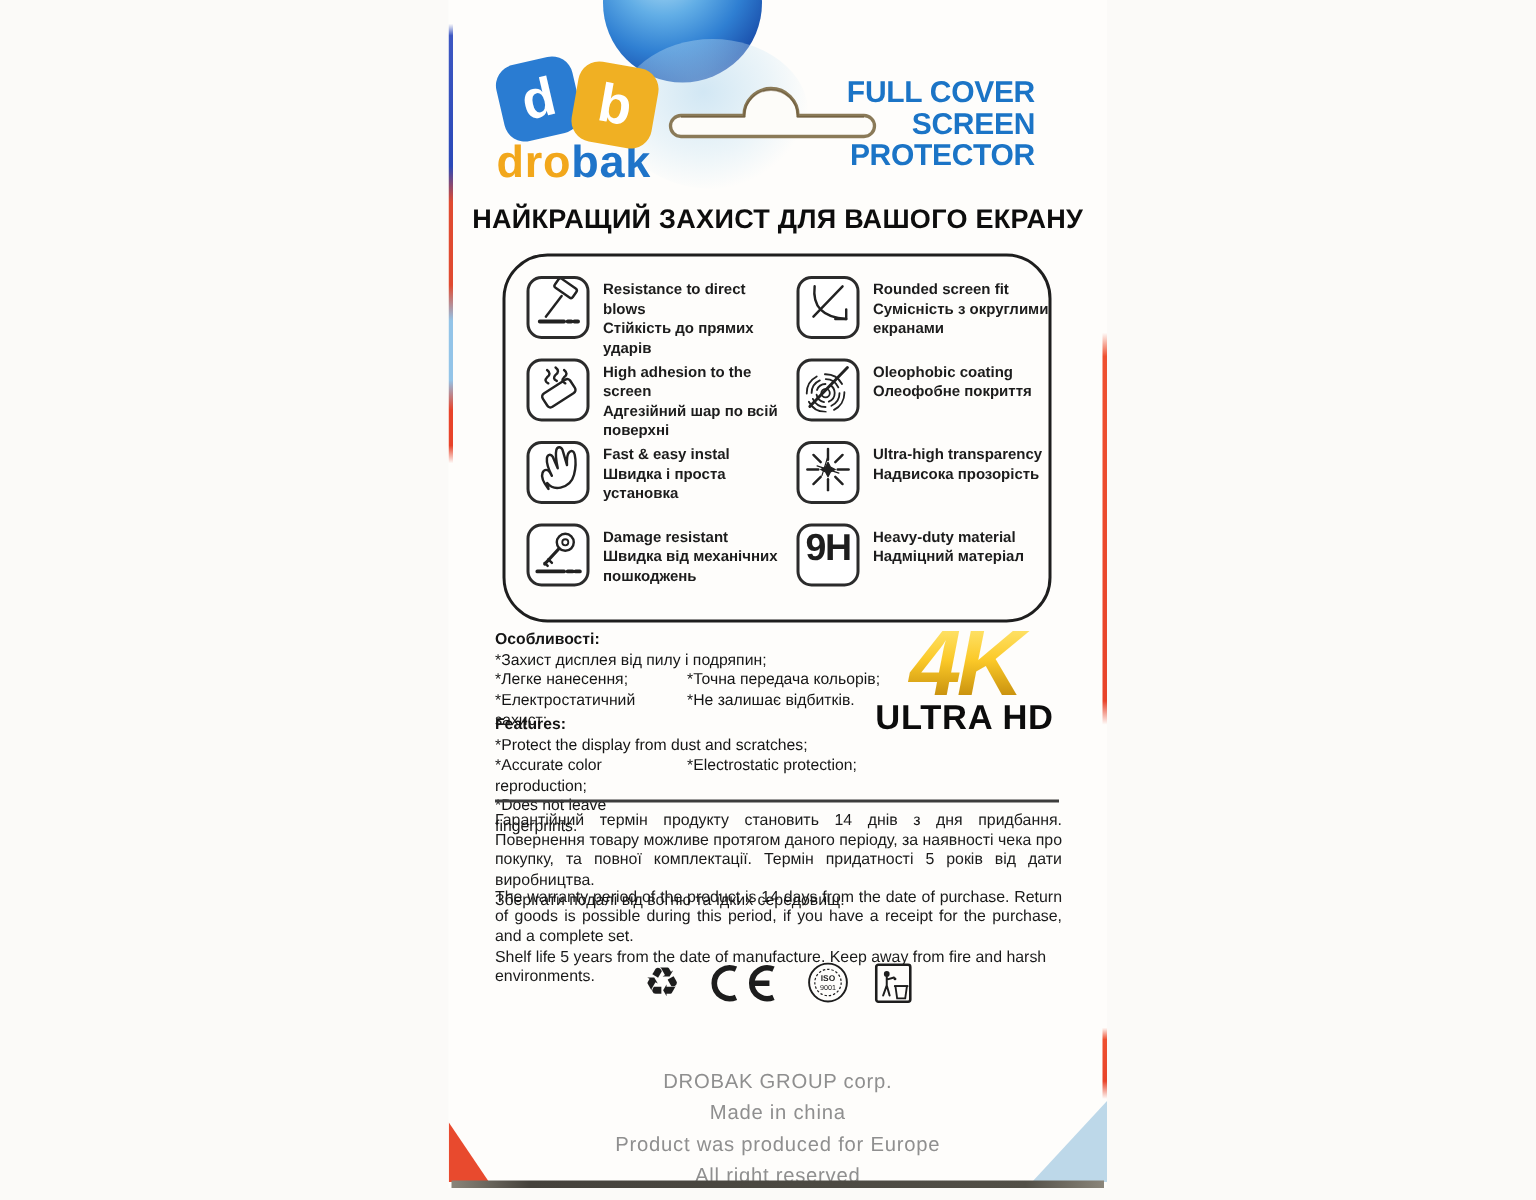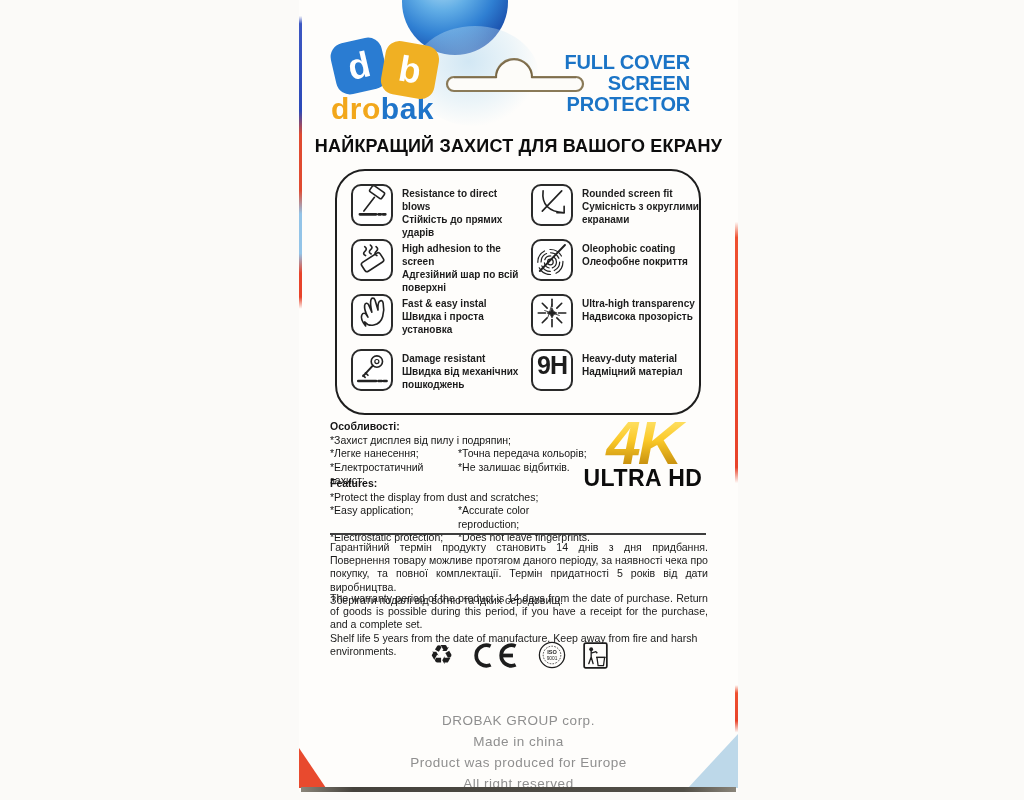--- a/index.html
+++ b/index.html
@@ -265,21 +265,20 @@
 
     <div class="fourk-wrap">
       <div class="fourk">4K</div>
       <div class="ultrahd">ULTRA HD</div>
     </div>
 
     <div class="specs specs-en">
       <div class="t">Features:</div>
       <div>*Protect the display from dust and scratches;</div>
       <div class="spec-cols">
-        <span>*Easy application;</span>
         <span>*Accurate color reproduction;</span>
         <span>*Electrostatic protection;</span>
         <span>*Does not leave fingerprints.</span>
       </div>
     </div>
 
     <div class="divider"></div>
 
     <div class="warranty warranty-ua">
       <div class="just">Гарантійний термін продукту становить 14 днів з дня придбання. Повернення товару можливе протягом даного періоду, за наявності чека про покупку, та повної комплектації. Термін придатності 5 років від дати виробництва.</div>

